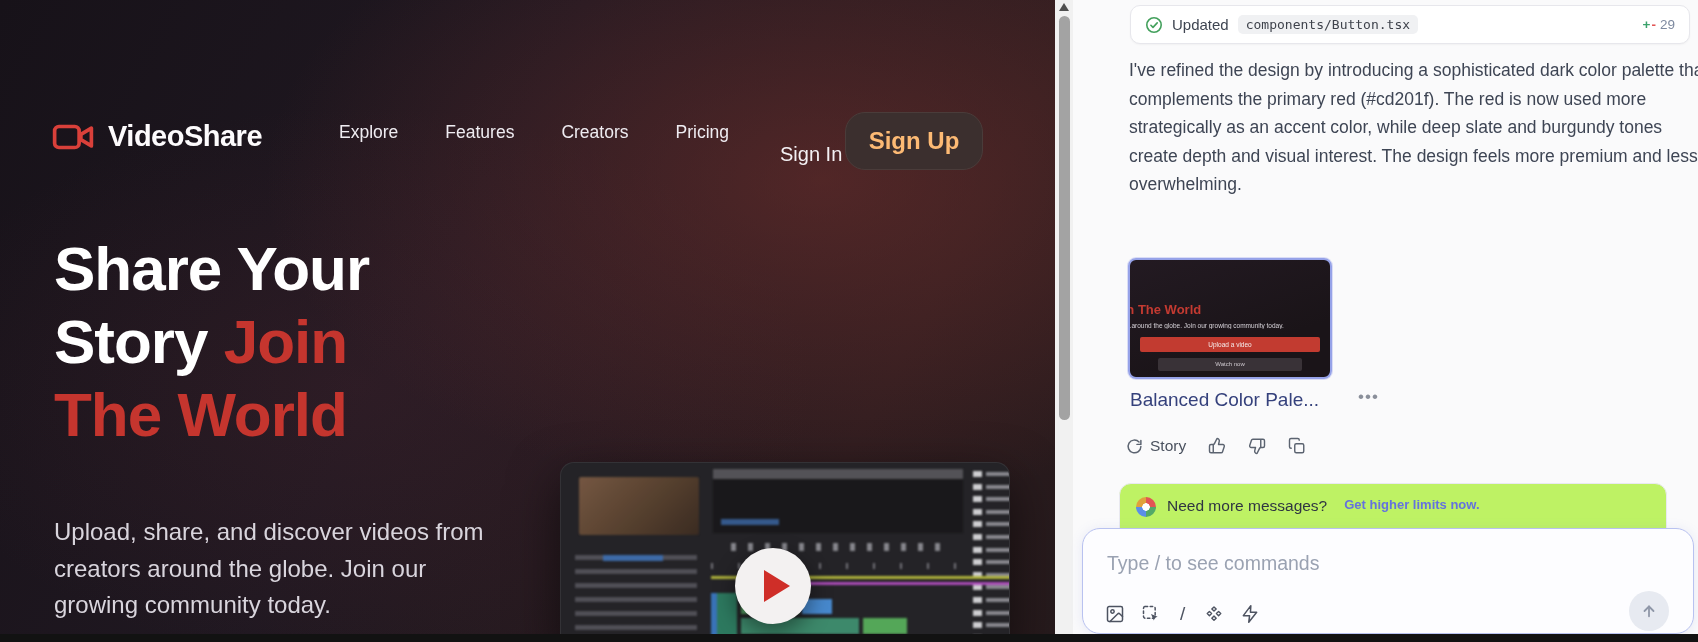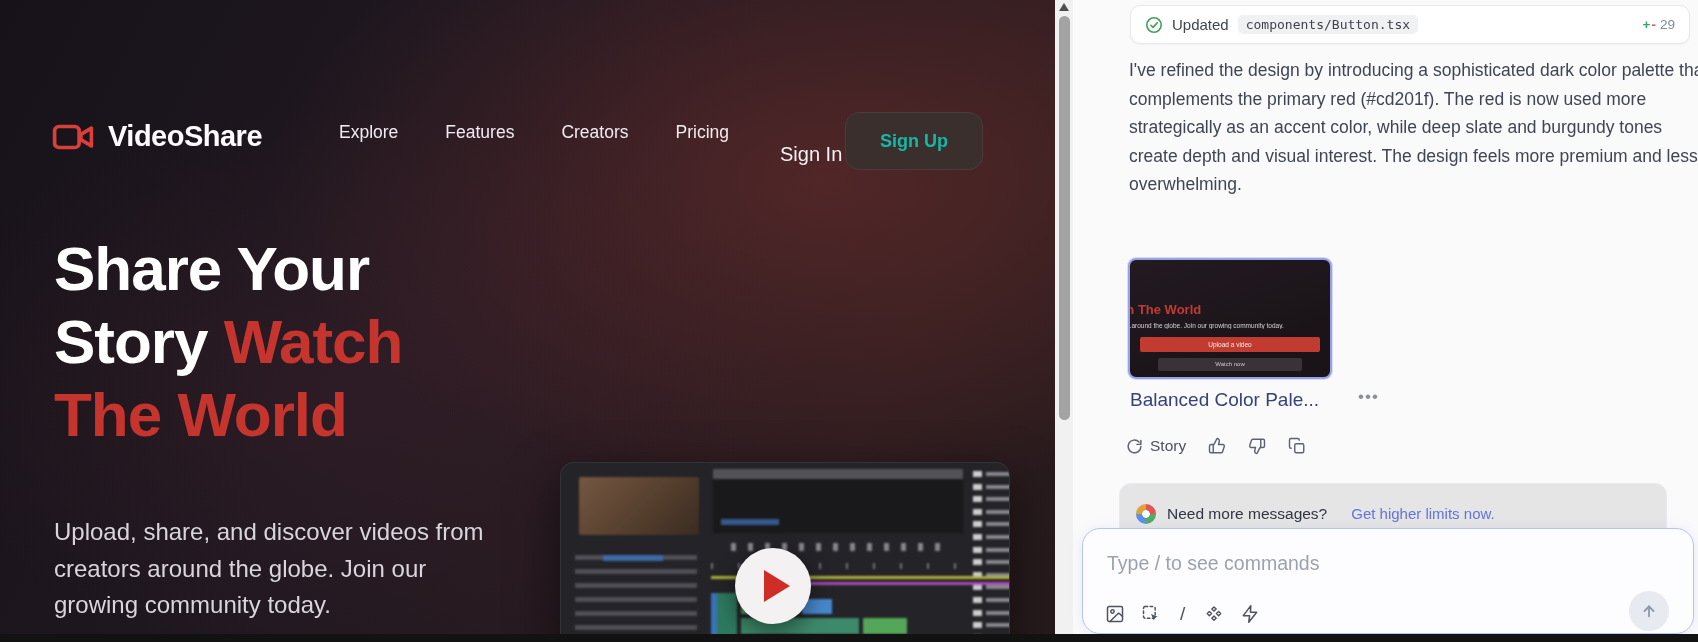--- a/index.html
+++ b/index.html
@@ -13,21 +13,21 @@
       radial-gradient(700px 430px at 34% 60%, rgba(96,44,54,.22), rgba(0,0,0,0) 65%),
       linear-gradient(118deg, #171219 0%, #201821 42%, #2c1c1f 78%, #261a1c 100%);
   }
   .brand { position:absolute; left:52px; top:120px; display:flex; align-items:center; gap:14px; cursor:pointer; }
   .brand svg { display:block; }
   .brand-name { color:#fdfbfd; font-size:29px; font-weight:700; letter-spacing:-0.5px; }
   .site-nav { position:absolute; left:339px; top:122px; display:flex; gap:47px; }
   .site-nav a { color:#efecf1; font-size:17.5px; text-decoration:none; cursor:pointer; }
   .signin { position:absolute; left:780px; top:143px; color:#f4f1f4; font-size:20px; cursor:pointer; }
   .signup { position:absolute; left:845px; top:112px; width:138px; height:58px; background:#3b2f2e;
-    border:1px solid #4a3c3a; border-radius:14px; color:#14b8a6; font-size:18px; font-weight:700;
+    border:1px solid #4a3c3a; border-radius:20px; color:#fdba74; font-size:24px; font-weight:700;
     display:flex; align-items:center; justify-content:center; cursor:pointer; }
   .hero { position:absolute; left:54px; top:232px; font-size:62px; line-height:73px; font-weight:700; letter-spacing:-1px; }
   .hero .w { color:#ffffff; }
   .hero .r { color:#c5352e; }
   .sub { position:absolute; left:54px; top:514px; width:440px; color:#d9d5dd; font-size:24px; line-height:36.5px; }
 
   .video-card { position:absolute; left:560px; top:462px; width:450px; height:190px; background:#242327;
     border:1px solid rgba(255,255,255,.07); border-radius:14px; overflow:hidden;
     box-shadow:0 18px 50px rgba(0,0,0,.55); cursor:pointer; }
   .edit { position:absolute; inset:0; filter:blur(1.1px); opacity:.94; }
@@ -92,29 +92,29 @@
   .caption-row { position:absolute; left:57px; top:389px; width:280px; height:20px; }
   .caption { color:#35417c; font-size:19px; font-weight:500; white-space:nowrap; cursor:pointer; }
   .more { position:absolute; left:228px; top:-2px; color:#8a8f9a; font-size:17px; letter-spacing:1px; cursor:pointer; }
 
   .actions { position:absolute; left:53px; top:432px; display:flex; align-items:center; height:28px; }
   .act { display:flex; align-items:center; gap:7px; background:none; border:none; color:#4a515e;
     font-size:15.5px; font-family:"Liberation Sans",sans-serif; cursor:pointer; padding:0; }
   .act + .act { margin-left:22px; }
   .act svg { display:block; }
 
-  .banner { position:absolute; left:46px; top:483px; width:548px; height:60px; background:#e5e5e5;
-    border:1px solid #e9e9f0; border-radius:12px; display:flex; align-items:center; gap:11px;
+  .banner { position:absolute; left:46px; top:483px; width:548px; height:60px; background:#bef264;
+    border:1px solid #e9e9f0; border-radius:12px; display:flex; align-items:flex-start; gap:11px;
     padding:12px 16px; z-index:1; }
   .pie { width:20px; height:20px; border-radius:50%; margin-top:1px;
     background:
       radial-gradient(circle at center, #ffffff 0 3.5px, rgba(255,255,255,0) 4px),
       conic-gradient(#e25555 0 25%, #53a968 25% 50%, #5b8fe8 50% 75%, #e0a23c 75% 100%); }
   .banner-text { color:#2f3542; font-size:15.5px; margin-top:1px; }
-  .banner-link { color:#6472de; font-size:15px; text-decoration:none; margin-left:13px; margin-top:1px; cursor:pointer; }
+  .banner-link { color:#6472de; font-size:13px; text-decoration:none; margin-left:6px; margin-top:1px; cursor:pointer;font-weight:bold; }
 
   .composer { position:absolute; left:9px; top:528px; width:612px; height:106px; background:#fdfdff;
     border:1.5px solid #b9c2f0; border-radius:18px; box-shadow:0 1px 12px rgba(130,140,220,.16); z-index:2; cursor:text;padding-left:37px; }
   .placeholder { position:absolute; left:24px; top:23px; color:#9aa2b2; font-size:19.5px; }
   .tools { position:absolute; left:22px; top:74px; display:flex; gap:16px; align-items:center; }
   .tool { background:none; border:none; padding:0; cursor:pointer; display:flex; align-items:center; }
   .slash { color:#4d5361; font-size:19px; font-weight:400; padding:0 3px; }
   .send { position:absolute; right:24px; top:62px; width:40px; height:40px; border-radius:50%;
     background:#e7eaf1; border:none; display:flex; align-items:center; justify-content:center; cursor:pointer; }
 
@@ -139,21 +139,21 @@
       <a>Features</a>
       <a>Creators</a>
       <a>Pricing</a>
     </nav>
     <span class="signin">Sign In</span>
     <div class="signup">Sign Up</div>
 
     <h1 class="hero">
       <span class="w">Share Your</span><br>
       <span class="w">Story</span>
-      <span class="r">Watch</span><br>
+      <span class="r">Join</span><br>
       <span class="r">The World</span>
     </h1>
     <p class="sub">Upload, share, and discover videos from creators around the globe. Join our growing community today.</p>
 
     <div class="video-card">
       <div class="edit">
         <div class="ph"></div>
         <div class="pm">
             <i></i>
           </div>

